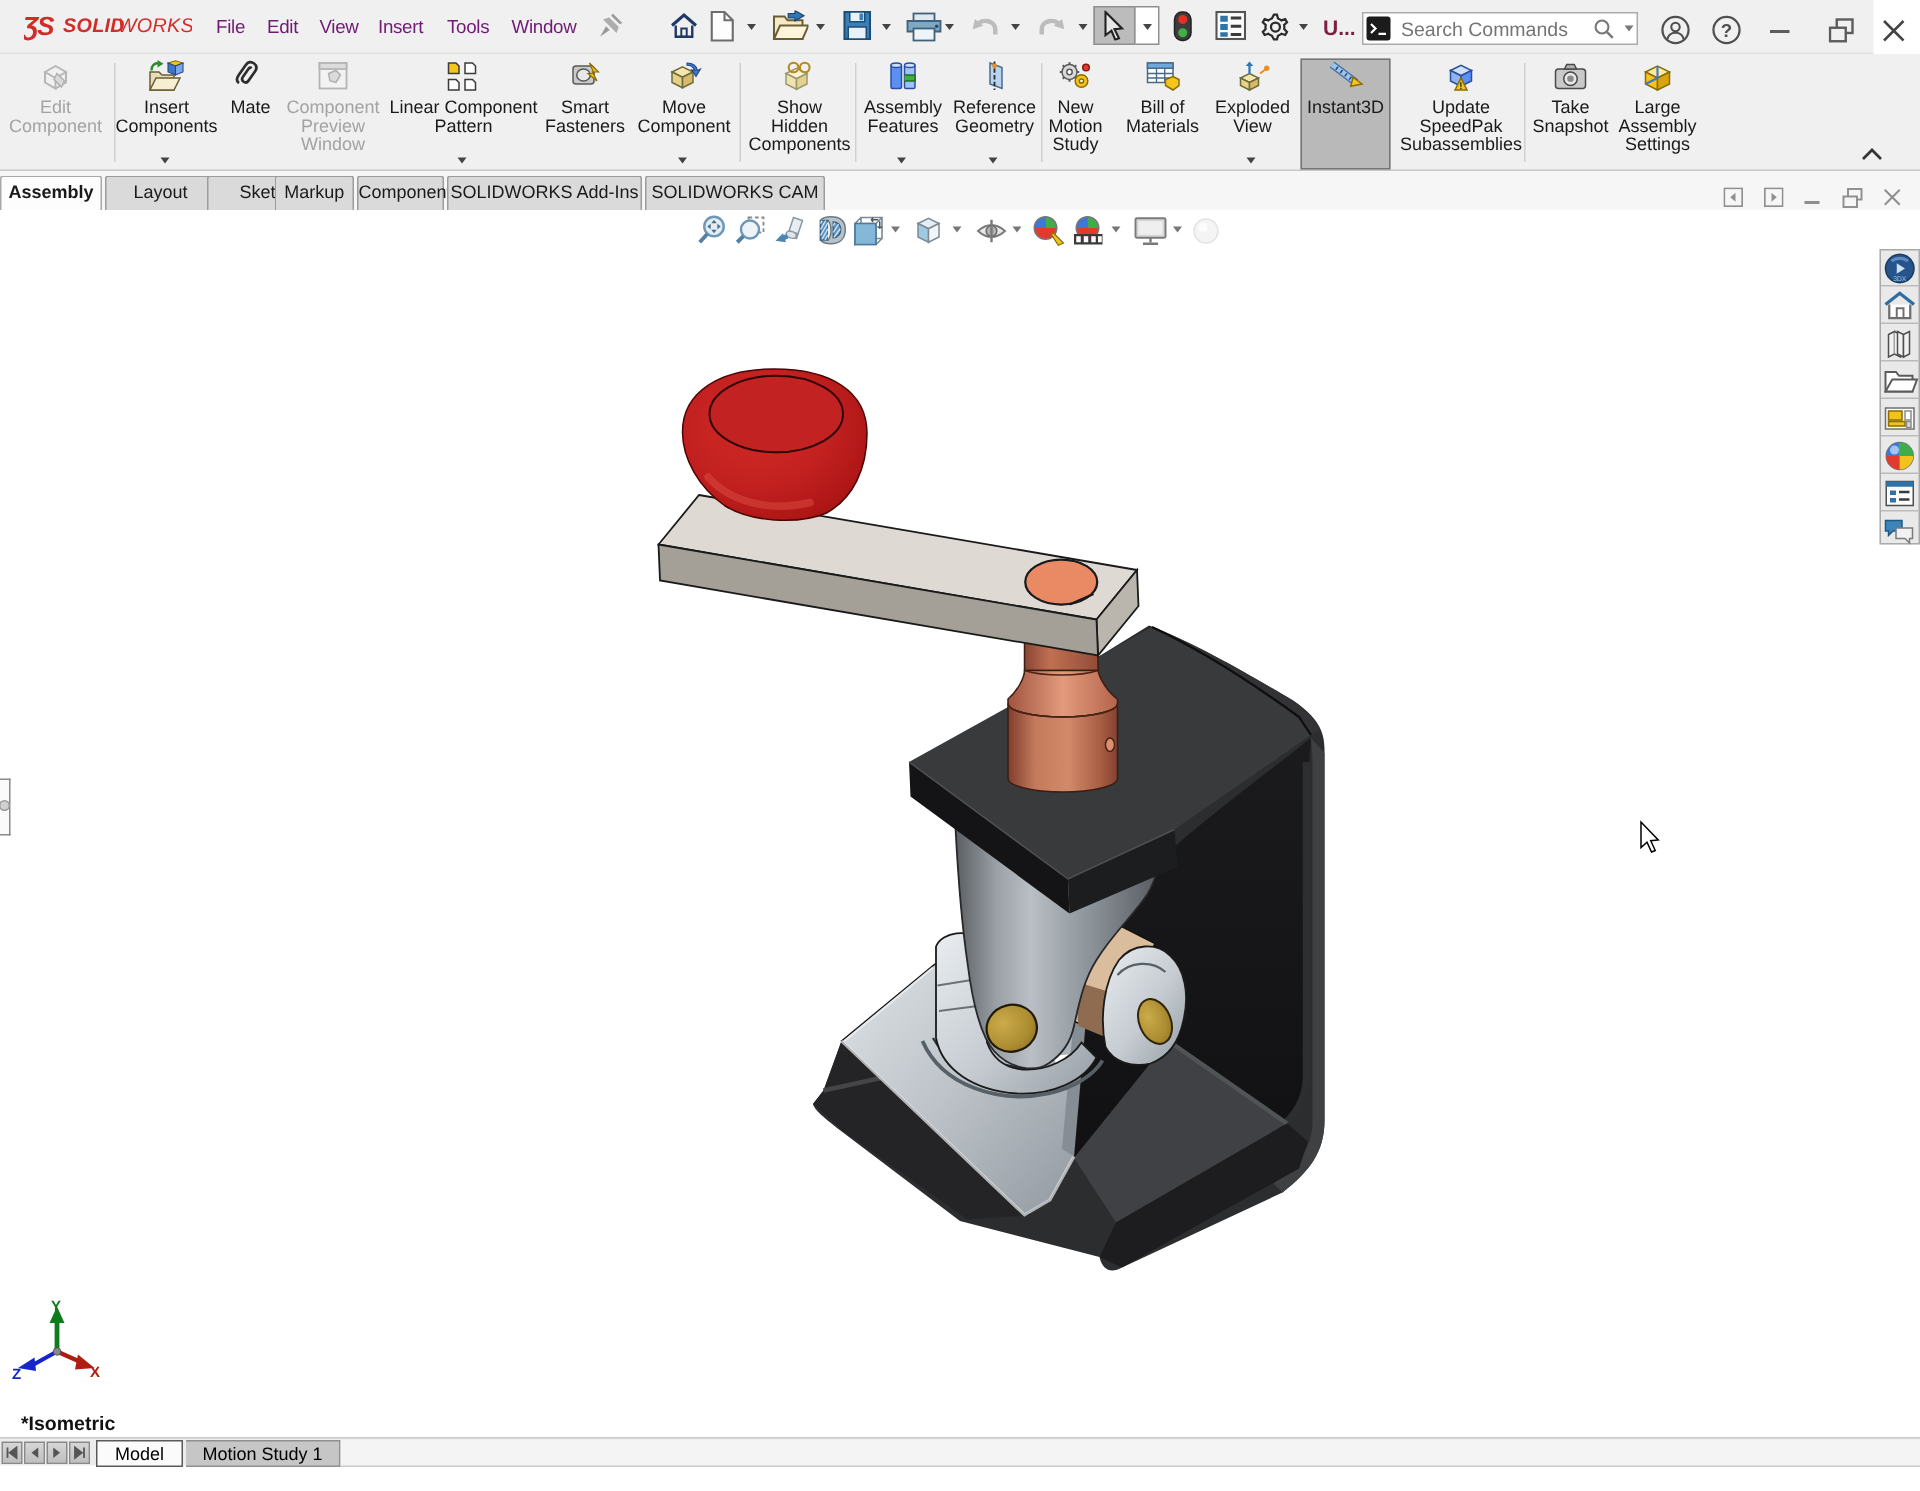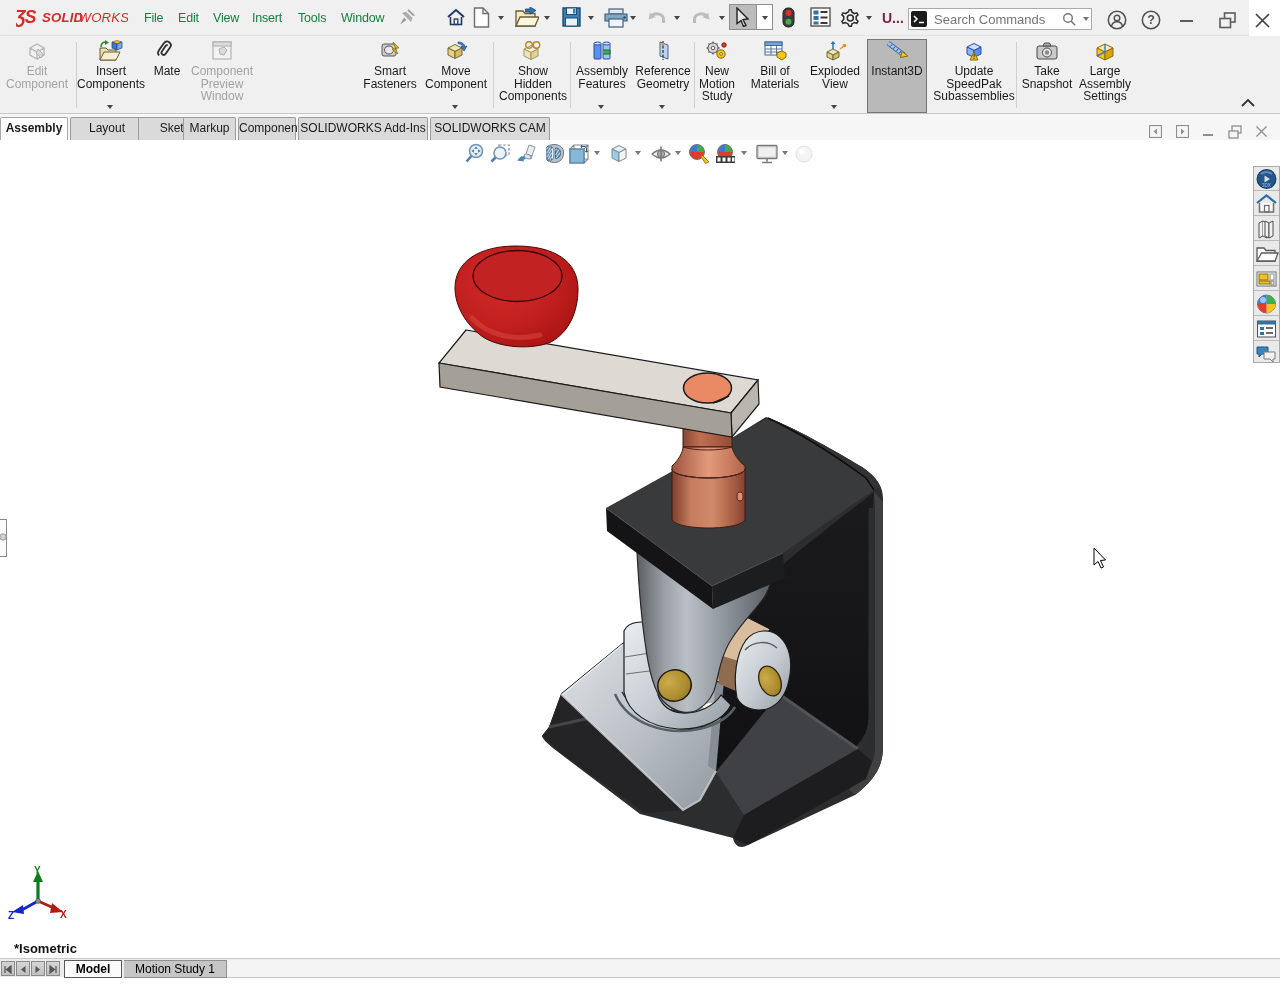--- a/index.html
+++ b/index.html
@@ -2,21 +2,21 @@
 <html><head>
 <meta charset="utf-8">
 <style>
 * { margin:0; padding:0; box-sizing:border-box; }
 html,body { width:1280px; height:994px; overflow:hidden; }
 body { font-family:"Liberation Sans", sans-serif; }
 #app { position:relative; width:1280px; height:994px; background:#ffffff; }
 .abs { position:absolute; }
 
 #titlebar { position:absolute; left:0; top:0; width:1249px; height:36px; background:#f0f0f0; border-bottom:1px solid #e2e2e2; }
-.menu { position:absolute; top:11px; font-size:12.5px; letter-spacing:-0.2px; color:#15803d; }
+.menu { position:absolute; top:11px; font-size:12.5px; letter-spacing:-0.2px; color:#701a75; }
 
 #ribbon { position:absolute; left:0; top:36px; width:1280px; height:78px; background:#f0f0f0; border-bottom:1px solid #c8c8c8; }
 .rbtn { position:absolute; top:2px; text-align:center; font-size:12px; line-height:12.5px; color:#1a1a1a; }
 .rbtn .ic { display:block; margin:2px auto 3px auto; }
 .rbtn.dis { color:#a3a3a3; }
 .rsep { position:absolute; top:6px; height:66px; width:1px; background:#d0d0d0; }
 .dd { position:absolute; width:0; height:0; border-left:3.5px solid transparent; border-right:3.5px solid transparent; border-top:4px solid #444; }
 
 #tabrow { position:absolute; left:0; top:114px; width:1280px; height:26px; background:#f6f6f6; }
 .tab { position:absolute; top:3px; height:23px; background:#dadada; border:1px solid #9c9c9c; border-bottom:none; border-radius:2px 2px 0 0; font-size:12px; color:#1a1a1a; text-align:center; line-height:21px; }
@@ -420,20 +420,32 @@
       Mate
     </div>
     <div class="rbtn dis" style="left:182px;width:80px">
       <svg class="ic" width="22" height="22" viewBox="0 0 22 22">
           <rect x="2" y="2" width="18" height="17" fill="#f2f2f2" stroke="#b5b5b5" stroke-width="1.2"></rect>
           <rect x="2" y="2" width="18" height="4" fill="#dcdcdc" stroke="#b5b5b5" stroke-width="1.2"></rect>
           <path d="M8,9 L13,7 L16,10 L13,15 L9,14 Z" fill="#dadada" stroke="#b0b0b0"></path>
         </svg>
       Component<br>Preview<br>Window
     </div>
+    <div class="rbtn" style="left:259px;width:100px">
+      <svg class="ic" width="24" height="22" viewBox="0 0 24 22">
+          <g>
+            <path d="M2,2 L7,2 L9,4 L9,9 L2,9 Z" fill="#f5c51e" stroke="#3b3b3b"></path>
+            <path d="M13,2 L18,2 L20,4 L20,9 L13,9 Z" fill="#fdfdfd" stroke="#3b3b3b"></path>
+            <path d="M2,13 L7,13 L9,15 L9,20 L2,20 Z" fill="#fdfdfd" stroke="#3b3b3b"></path>
+            <path d="M13,13 L18,13 L20,15 L20,20 L13,20 Z" fill="#fdfdfd" stroke="#3b3b3b"></path>
+          </g>
+        </svg>
+      Linear Component<br>Pattern
+      <div class="dd" style="left:46px;top:67px"></div>
+    </div>
     <div class="rbtn" style="left:350px;width:80px">
       <svg class="ic" width="22" height="22" viewBox="0 0 22 22">
           <rect x="3" y="4" width="14" height="12" rx="2" fill="#c9c9c9" stroke="#5a5a5a"></rect>
           <ellipse cx="10" cy="10" rx="4.5" ry="4" fill="#e8e8e8" stroke="#5a5a5a"></ellipse>
           <path d="M14,2 L20,8 L16,8 L19,14 L13,9 L17,9 Z" fill="#f5c51e" stroke="#8a6d00" stroke-width="0.8"></path>
         </svg>
       Smart<br>Fasteners
     </div>
     <div class="rbtn" style="left:416px;width:80px">
       <svg class="ic" width="24" height="22" viewBox="0 0 24 22">
@@ -585,21 +597,21 @@
         </svg></div>
     <div class="navbtn" style="left:16px"><svg width="12" height="13" viewBox="0 0 12 13">
           <path d="M8.5,3 L4,6.5 L8.5,10 Z" fill="#555"></path>
         </svg></div>
     <div class="navbtn" style="left:31px"><svg width="12" height="13" viewBox="0 0 12 13">
           <path d="M3.5,3 L8,6.5 L3.5,10 Z" fill="#555"></path>
         </svg></div>
     <div class="navbtn" style="left:46px"><svg width="12" height="13" viewBox="0 0 12 13">
           <path d="M9,3 L9,10 M3,3 L7.5,6.5 L3,10 Z" stroke="#555" fill="#555" stroke-width="1.2"></path>
         </svg></div>
-    <div class="btab" style="left:64px;width:58px;background:#fbfbfb;border:1px solid #5a5a5a;font-weight:bold;line-height:16px">Model</div>
+    <div class="btab" style="left:64px;width:58px;background:#fbfbfb;border:1px solid #5a5a5a;font-weight:normal;line-height:16px">Model</div>
     <div class="btab" style="left:124px;width:103px;background:#c6c6c6;border:1px solid #8f8f8f;border-left:none;line-height:16px">Motion Study 1</div>
     <div class="abs" style="left:227px;top:1px;width:1053px;height:18px;background:#f4f4f4;border-bottom:1px solid #c9c9c9"></div>
   </div>
   <div id="taskpane">
     <div class="tpcell" style="top:0px"><svg width="25" height="24" viewBox="0 0 25 24">
           <circle cx="12.5" cy="12" r="10" fill="#1b3a5e"></circle>
           <circle cx="12.5" cy="12" r="9" fill="#26558c"></circle>
           <path d="M7,7 A9,9 0 0 1 18,7" fill="none" stroke="#5f8cc0" stroke-width="2"></path>
           <path d="M10.5,8.5 L16,12 L10.5,15.5 Z" fill="#cfe0f2"></path>
           <text x="12.5" y="20" font-size="4.5" fill="#9fc2e8" text-anchor="middle">3DX</text>

